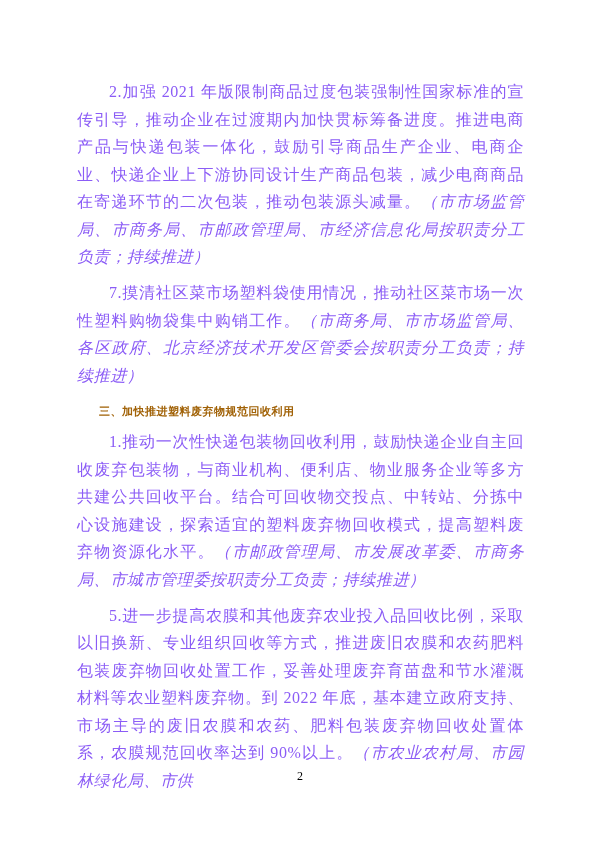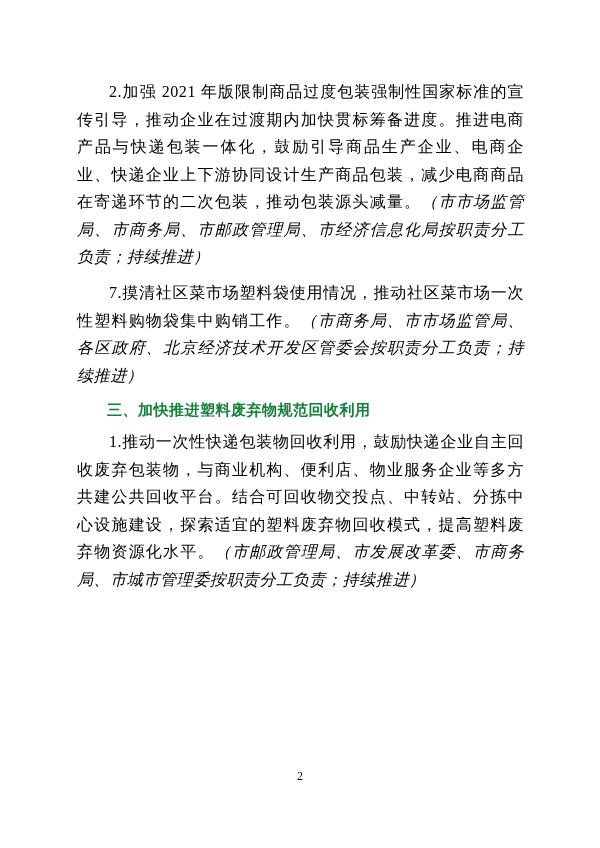--- a/index.html
+++ b/index.html
@@ -23,34 +23,34 @@
     top: 78px;
     width: 447px;
   }
   .para {
     font-size: 16px;
     line-height: 27.5px;
     letter-spacing: 0.6px;
     text-align: justify;
     text-indent: 2em;
     margin-bottom: 8.5px;
-    color: #000000;
+    color: #8b5cf6;
   }
   .para .note {
     font-style: italic;
   }
   .heading {
-    font-family: Liberation Mono, monospace;
+    font-family: Liberation Serif, serif;
     font-weight: bold;
-    font-size: 15px;
+    font-size: 11px;
     line-height: 27.5px;
     letter-spacing: 0.5px;
     text-indent: 2em;
     margin: 1px 0 3px 0;
-    color: #15803d;
+    color: #a16207;
   }
   .page-number {
     position: absolute;
     left: 0;
     top: 769px;
     width: 600px;
     text-align: center;
     font-size: 12px;
     font-family: "Liberation Serif", "DejaVu Serif", serif;
     color: #000000;
@@ -63,17 +63,18 @@
   <div class="content">
 
     <p class="para"><span class="main">2.加强 2021 年版限制商品过度包装强制性国家标准的宣传引导，推动企业在过渡期内加快贯标筹备进度。推进电商产品与快递包装一体化，鼓励引导商品生产企业、电商企业、快递企业上下游协同设计生产商品包装，减少电商商品在寄递环节的二次包装，推动包装源头减量。</span><span class="note">（市市场监管局、市商务局、市邮政管理局、市经济信息化局按职责分工负责；持续推进）</span></p>
 
     <p class="para"><span class="main">7.摸清社区菜市场塑料袋使用情况，推动社区菜市场一次性塑料购物袋集中购销工作。</span><span class="note">（市商务局、市市场监管局、各区政府、北京经济技术开发区管委会按职责分工负责；持续推进）</span></p>
 
     <h2 class="heading">三、加快推进塑料废弃物规范回收利用</h2>
 
     <p class="para"><span class="main">1.推动一次性快递包装物回收利用，鼓励快递企业自主回收废弃包装物，与商业机构、便利店、物业服务企业等多方共建公共回收平台。结合可回收物交投点、中转站、分拣中心设施建设，探索适宜的塑料废弃物回收模式，提高塑料废弃物资源化水平。</span><span class="note">（市邮政管理局、市发展改革委、市商务局、市城市管理委按职责分工负责；持续推进）</span></p>
 
+    <p class="para"><span class="main">5.进一步提高农膜和其他废弃农业投入品回收比例，采取以旧换新、专业组织回收等方式，推进废旧农膜和农药肥料包装废弃物回收处置工作，妥善处理废弃育苗盘和节水灌溉材料等农业塑料废弃物。到 2022 年底，基本建立政府支持、市场主导的废旧农膜和农药、肥料包装废弃物回收处置体系，农膜规范回收率达到 90%以上。</span><span class="note">（市农业农村局、市园林绿化局、市供</span></p>
 
   </div>
 
   <div class="page-number">2</div>
 </div>
 
 </body></html>

